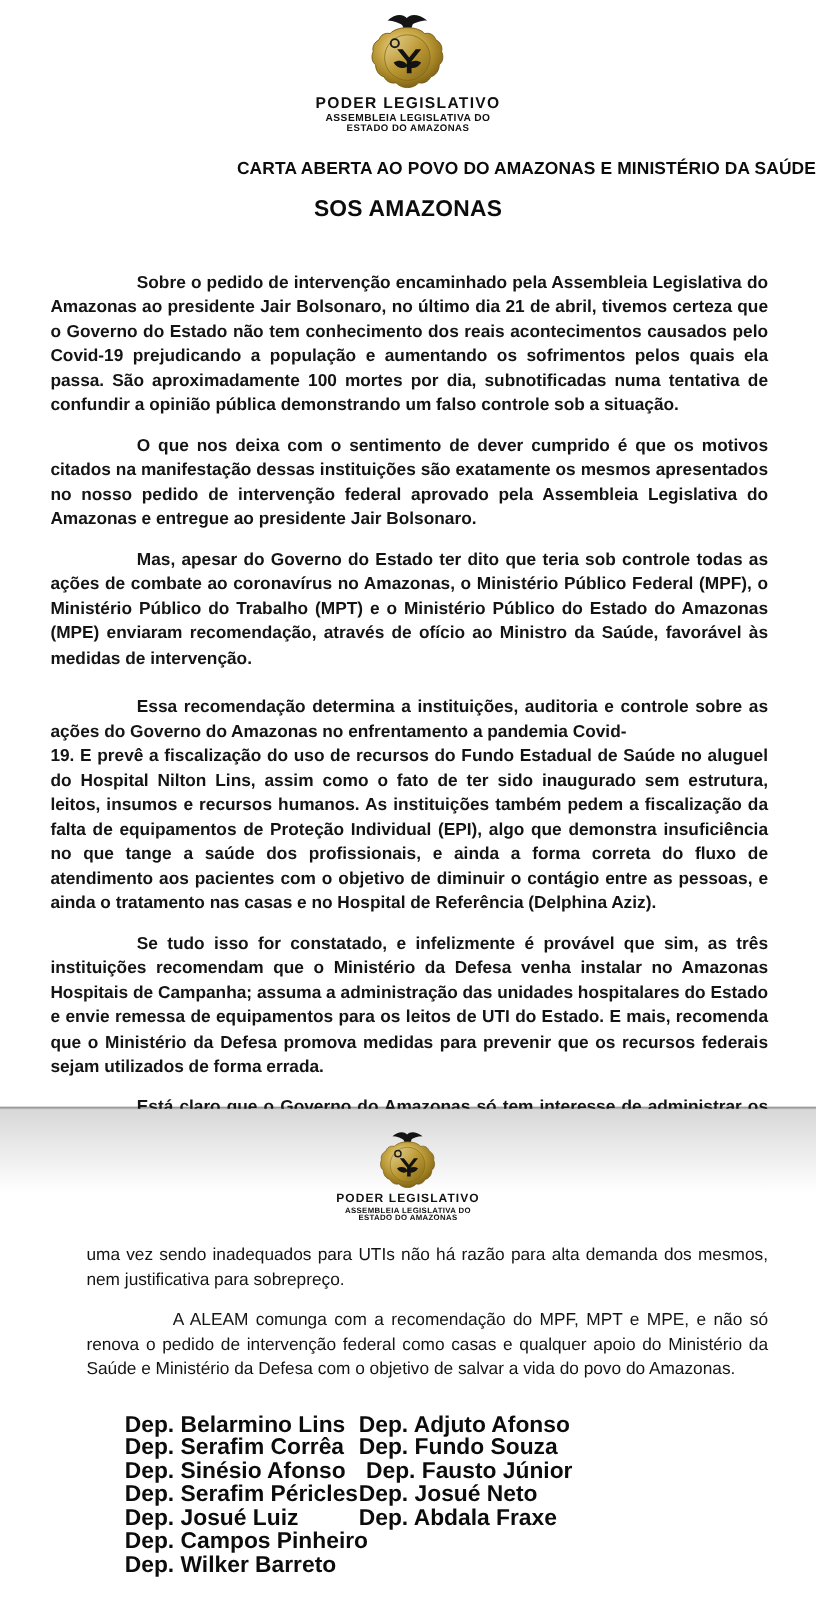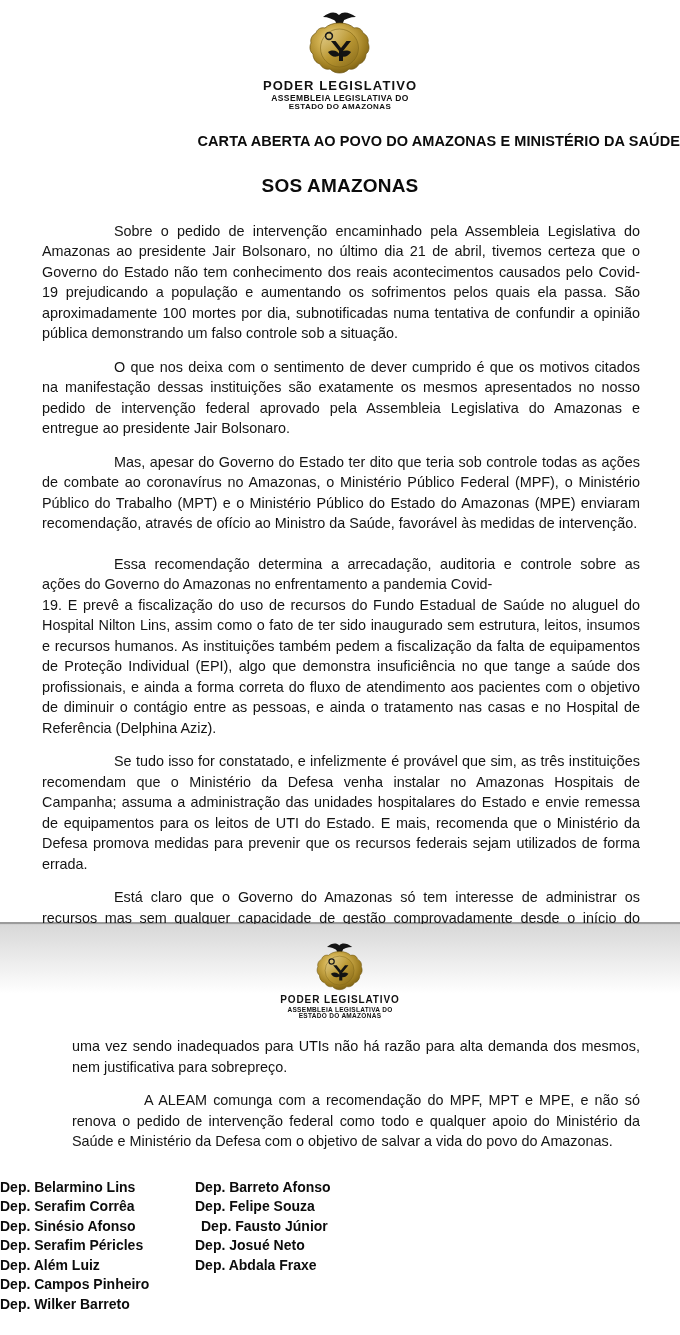--- a/index.html
+++ b/index.html
@@ -71,29 +71,30 @@
     font-weight: bold;
     font-size: 14.5px;
     letter-spacing: 0.1px;
     margin-top: 22px;
     color: #0c0c0c;
   }
   .doc-subtitle {
     text-align: center;
     font-weight: bold;
     font-size: 19px;
-    margin-top: 26px;
+    margin-top: 15px;
     letter-spacing: 0.2px;
     color: #0c0c0c;
   }
 
   
   .body-wrap {
     padding: 0 40px 0 42px;
-    margin-top: 24px;
+    margin-top: 40px;
+    font-weight: bold;
   }
   .body-wrap-two {
     padding: 0 40px 0 72px;
     margin-top: 16px;
   }
   p.para {
     margin: 0 0 13px 0;
     font-size: 14.4px;
     line-height: 20.5px;
     text-align: justify;
@@ -102,21 +103,22 @@
     -webkit-font-smoothing: antialiased;
   }
   p.para.no-indent { text-indent: 0; }
   p.para.tight { margin-bottom: 0; }
   .spacer-para { height: 7px; }
 
   
   .signatures {
     display: flex;
     margin-top: 26px;
-    font-size: 14px;
+    padding-left: 104px;
+    font-size: 19px;
     font-weight: bold;
     line-height: 19.5px;
     color: #0c0c0c;
   }
   .sig-col-left { width: 195px; }
   .sig-col-right { width: 230px; }
   .sig-name { white-space: nowrap; }
   .sig-name.indented { padding-left: 6px; }
 </style>
 </head>
@@ -169,21 +171,21 @@
   </div>
 
   <div class="doc-title">CARTA ABERTA AO POVO DO AMAZONAS E MINISTÉRIO DA SAÚDE</div>
   <div class="doc-subtitle">SOS AMAZONAS</div>
 
   <div class="body-wrap">
     <p class="para">Sobre o pedido de intervenção encaminhado pela Assembleia Legislativa do Amazonas ao presidente Jair Bolsonaro, no último dia 21 de abril, tivemos certeza que o Governo do Estado não tem conhecimento dos reais acontecimentos causados pelo Covid-19 prejudicando a população e aumentando os sofrimentos pelos quais ela passa. São aproximadamente 100 mortes por dia, subnotificadas numa tentativa de confundir a opinião pública demonstrando um falso controle sob a situação.</p>
     <p class="para">O que nos deixa com o sentimento de dever cumprido é que os motivos citados na manifestação dessas instituições são exatamente os mesmos apresentados no nosso pedido de intervenção federal aprovado pela Assembleia Legislativa do Amazonas e entregue ao presidente Jair Bolsonaro.</p>
     <p class="para">Mas, apesar do Governo do Estado ter dito que teria sob controle todas as ações de combate ao coronavírus no Amazonas, o Ministério Público Federal (MPF), o Ministério Público do Trabalho (MPT) e o Ministério Público do Estado do Amazonas (MPE) enviaram recomendação, através de ofício ao Ministro da Saúde, favorável às medidas de intervenção.</p>
     <div class="spacer-para"></div>
-    <p class="para tight">Essa recomendação determina a arrecadação, auditoria e controle sobre as ações do Governo do Amazonas no enfrentamento a pandemia Covid-</p>
+    <p class="para tight">Essa recomendação determina a instituições, auditoria e controle sobre as ações do Governo do Amazonas no enfrentamento a pandemia Covid-</p>
     <p class="para no-indent">19. E prevê a fiscalização do uso de recursos do Fundo Estadual de Saúde no aluguel do Hospital Nilton Lins, assim como o fato de ter sido inaugurado sem estrutura, leitos, insumos e recursos humanos. As instituições também pedem a fiscalização da falta de equipamentos de Proteção Individual (EPI), algo que demonstra insuficiência no que tange a saúde dos profissionais, e ainda a forma correta do fluxo de atendimento aos pacientes com o objetivo de diminuir o contágio entre as pessoas, e ainda o tratamento nas casas e no Hospital de Referência (Delphina Aziz).</p>
     <p class="para">Se tudo isso for constatado, e infelizmente é provável que sim, as três instituições recomendam que o Ministério da Defesa venha instalar no Amazonas Hospitais de Campanha; assuma a administração das unidades hospitalares do Estado e envie remessa de equipamentos para os leitos de UTI do Estado. E mais, recomenda que o Ministério da Defesa promova medidas para prevenir que os recursos federais sejam utilizados de forma errada.</p>
     <p class="para">Está claro que o Governo do Amazonas só tem interesse de administrar os recursos mas sem qualquer capacidade de gestão comprovadamente desde o início do mandato, atrasando salários com superávit de arrecadação. Além da evidente incapacidade administrativa já atestada por todos os Ministérios Públicos de forma consensual, há também claros indícios de malversação do erário, com a compra de equipamentos inadequados por valores 300% acima do mercado que</p>
   </div>
 </div>
 
 <div class="page-divider"></div>
 
 <div class="page page-two">
 
@@ -221,34 +223,34 @@
         <path d="M49 46 C46 51 41 52 37 49 C39 45 44 43 49 46 Z" fill="#131313"></path>
       </svg>
     </div>
     <div class="org-name org-line1-sm">PODER LEGISLATIVO</div>
     <div class="org-name org-line2-sm">ASSEMBLEIA LEGISLATIVA DO</div>
     <div class="org-name org-line3-sm">ESTADO DO AMAZONAS</div>
   </div>
 
   <div class="body-wrap-two">
     <p class="para no-indent">uma vez sendo inadequados para UTIs não há razão para alta demanda dos mesmos, nem justificativa para sobrepreço.</p>
-    <p class="para">A ALEAM comunga com a recomendação do MPF, MPT e MPE, e não só renova o pedido de intervenção federal como todo e qualquer apoio do Ministério da Saúde e Ministério da Defesa com o objetivo de salvar a vida do povo do Amazonas.</p>
+    <p class="para">A ALEAM comunga com a recomendação do MPF, MPT e MPE, e não só renova o pedido de intervenção federal como casas e qualquer apoio do Ministério da Saúde e Ministério da Defesa com o objetivo de salvar a vida do povo do Amazonas.</p>
   </div>
 
   <div class="signatures">
     <div class="sig-col-left">
       <div class="sig-name">Dep. Belarmino Lins</div>
       <div class="sig-name">Dep. Serafim Corrêa</div>
       <div class="sig-name">Dep. Sinésio Afonso</div>
       <div class="sig-name">Dep. Serafim Péricles</div>
-      <div class="sig-name">Dep. Além Luiz</div>
+      <div class="sig-name">Dep. Josué Luiz</div>
       <div class="sig-name">Dep. Campos Pinheiro</div>
       <div class="sig-name">Dep. Wilker Barreto</div>
     </div>
     <div class="sig-col-right">
-      <div class="sig-name">Dep. Barreto Afonso</div>
-      <div class="sig-name">Dep. Felipe Souza</div>
+      <div class="sig-name">Dep. Adjuto Afonso</div>
+      <div class="sig-name">Dep. Fundo Souza</div>
       <div class="sig-name indented">Dep. Fausto Júnior</div>
       <div class="sig-name">Dep. Josué Neto</div>
       <div class="sig-name">Dep. Abdala Fraxe</div>
     </div>
   </div>
 </div>
 
 </body></html>

